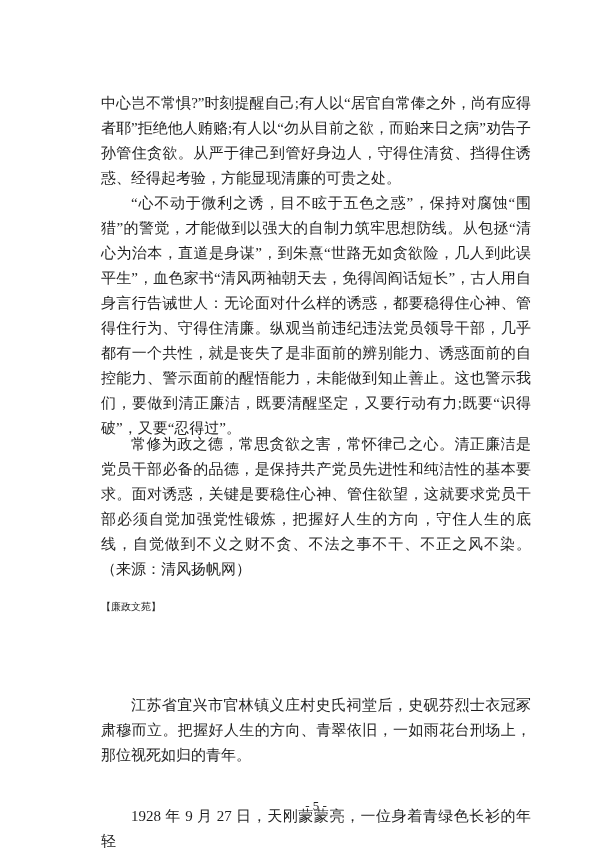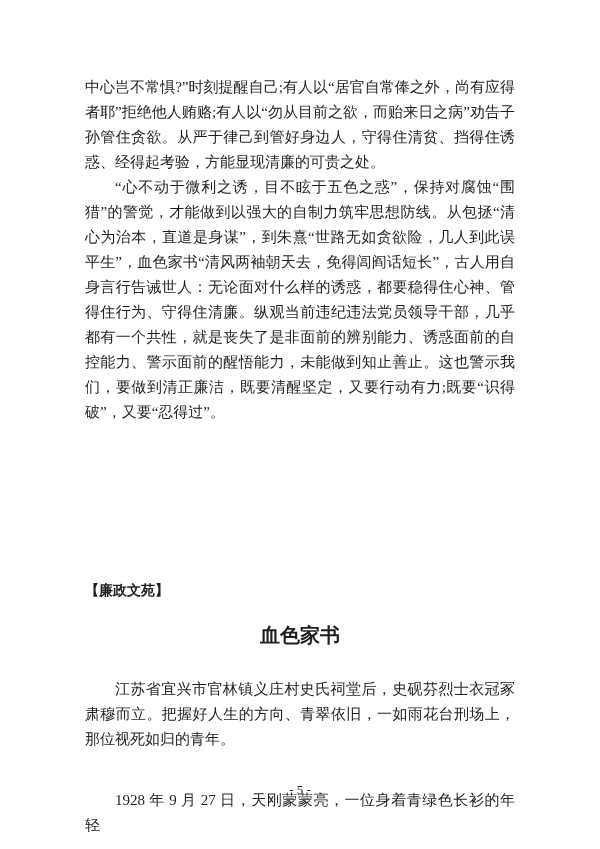--- a/index.html
+++ b/index.html
@@ -11,42 +11,42 @@
     position: relative;
     width: 600px;
     height: 849px;
     margin: 0 auto;
     background: var(--page-bg, #ffffff);
     color: var(--text-color, #1f1f1f);
     overflow: hidden;
     font-family: "Liberation Serif", "DejaVu Serif", serif;
   }
   .page p, .page h1, .page div {
-    margin: 0;
+    margin: 16px;
     padding: 0;
   }
   .block {
     position: absolute;
     left: 85px;
     width: 430px;
     font-size: 15px;
     line-height: 25px;
     text-align: justify;
     text-justify: inter-ideograph;
   }
   .indent {
     text-indent: 2em;
   }
   .section-header {
     position: absolute;
     left: 85px;
     width: 430px;
-    font-size: 14px;
+    font-size: 10px;
     line-height: 25px;
-    font-weight: bold;
+    font-weight: normal;
   }
   .article-title {
     position: absolute;
     left: 85px;
     width: 430px;
     text-align: center;
     font-size: 20px;
     line-height: 30px;
     font-weight: bold;
   }
@@ -61,24 +61,24 @@
 </style>
 </head>
 <body>
 
 <div class="page">
 
   <p class="block" style="top:75px">中心岂不常惧?”时刻提醒自己;有人以“居官自常俸之外，尚有应得者耶”拒绝他人贿赂;有人以“勿从目前之欲，而贻来日之病”劝告子孙管住贪欲。从严于律己到管好身边人，守得住清贫、挡得住诱惑、经得起考验，方能显现清廉的可贵之处。</p>
 
   <p class="block indent" style="top:175px">“心不动于微利之诱，目不眩于五色之惑”，保持对腐蚀“围猎”的警觉，才能做到以强大的自制力筑牢思想防线。从包拯“清心为治本，直道是身谋”，到朱熹“世路无如贪欲险，几人到此误平生”，血色家书“清风两袖朝天去，免得闾阎话短长”，古人用自身言行告诫世人：无论面对什么样的诱惑，都要稳得住心神、管得住行为、守得住清廉。纵观当前违纪违法党员领导干部，几乎都有一个共性，就是丧失了是非面前的辨别能力、诱惑面前的自控能力、警示面前的醒悟能力，未能做到知止善止。这也警示我们，要做到清正廉洁，既要清醒坚定，又要行动有力;既要“识得破”，又要“忍得过”。</p>
 
+  <p class="block indent" style="top:416px">常修为政之德，常思贪欲之害，常怀律己之心。清正廉洁是党员干部必备的品德，是保持共产党员先进性和纯洁性的基本要求。面对诱惑，关键是要稳住心神、管住欲望，这就要求党员干部必须自觉加强党性锻炼，把握好人生的方向，守住人生的底线，自觉做到不义之财不贪、不法之事不干、不正之风不染。（来源：清风扬帆网）</p>
 
   <div class="section-header" style="top:578px">【廉政文苑】</div>
 
-  <h1 class="article-title" style="top:620px">血色家书</h1>
 
   <p class="block indent" style="top:677px">江苏省宜兴市官林镇义庄村史氏祠堂后，史砚芬烈士衣冠冢肃穆而立。把握好人生的方向、青翠依旧，一如雨花台刑场上，那位视死如归的青年。</p>
 
   <p class="block indent" style="top:788px">1928 年 9 月 27 日，天刚蒙蒙亮，一位身着青绿色长衫的年轻</p>
 
   <div class="page-number" style="top:782px">- 5 -</div>
 
 </div>
 
 </body></html>

